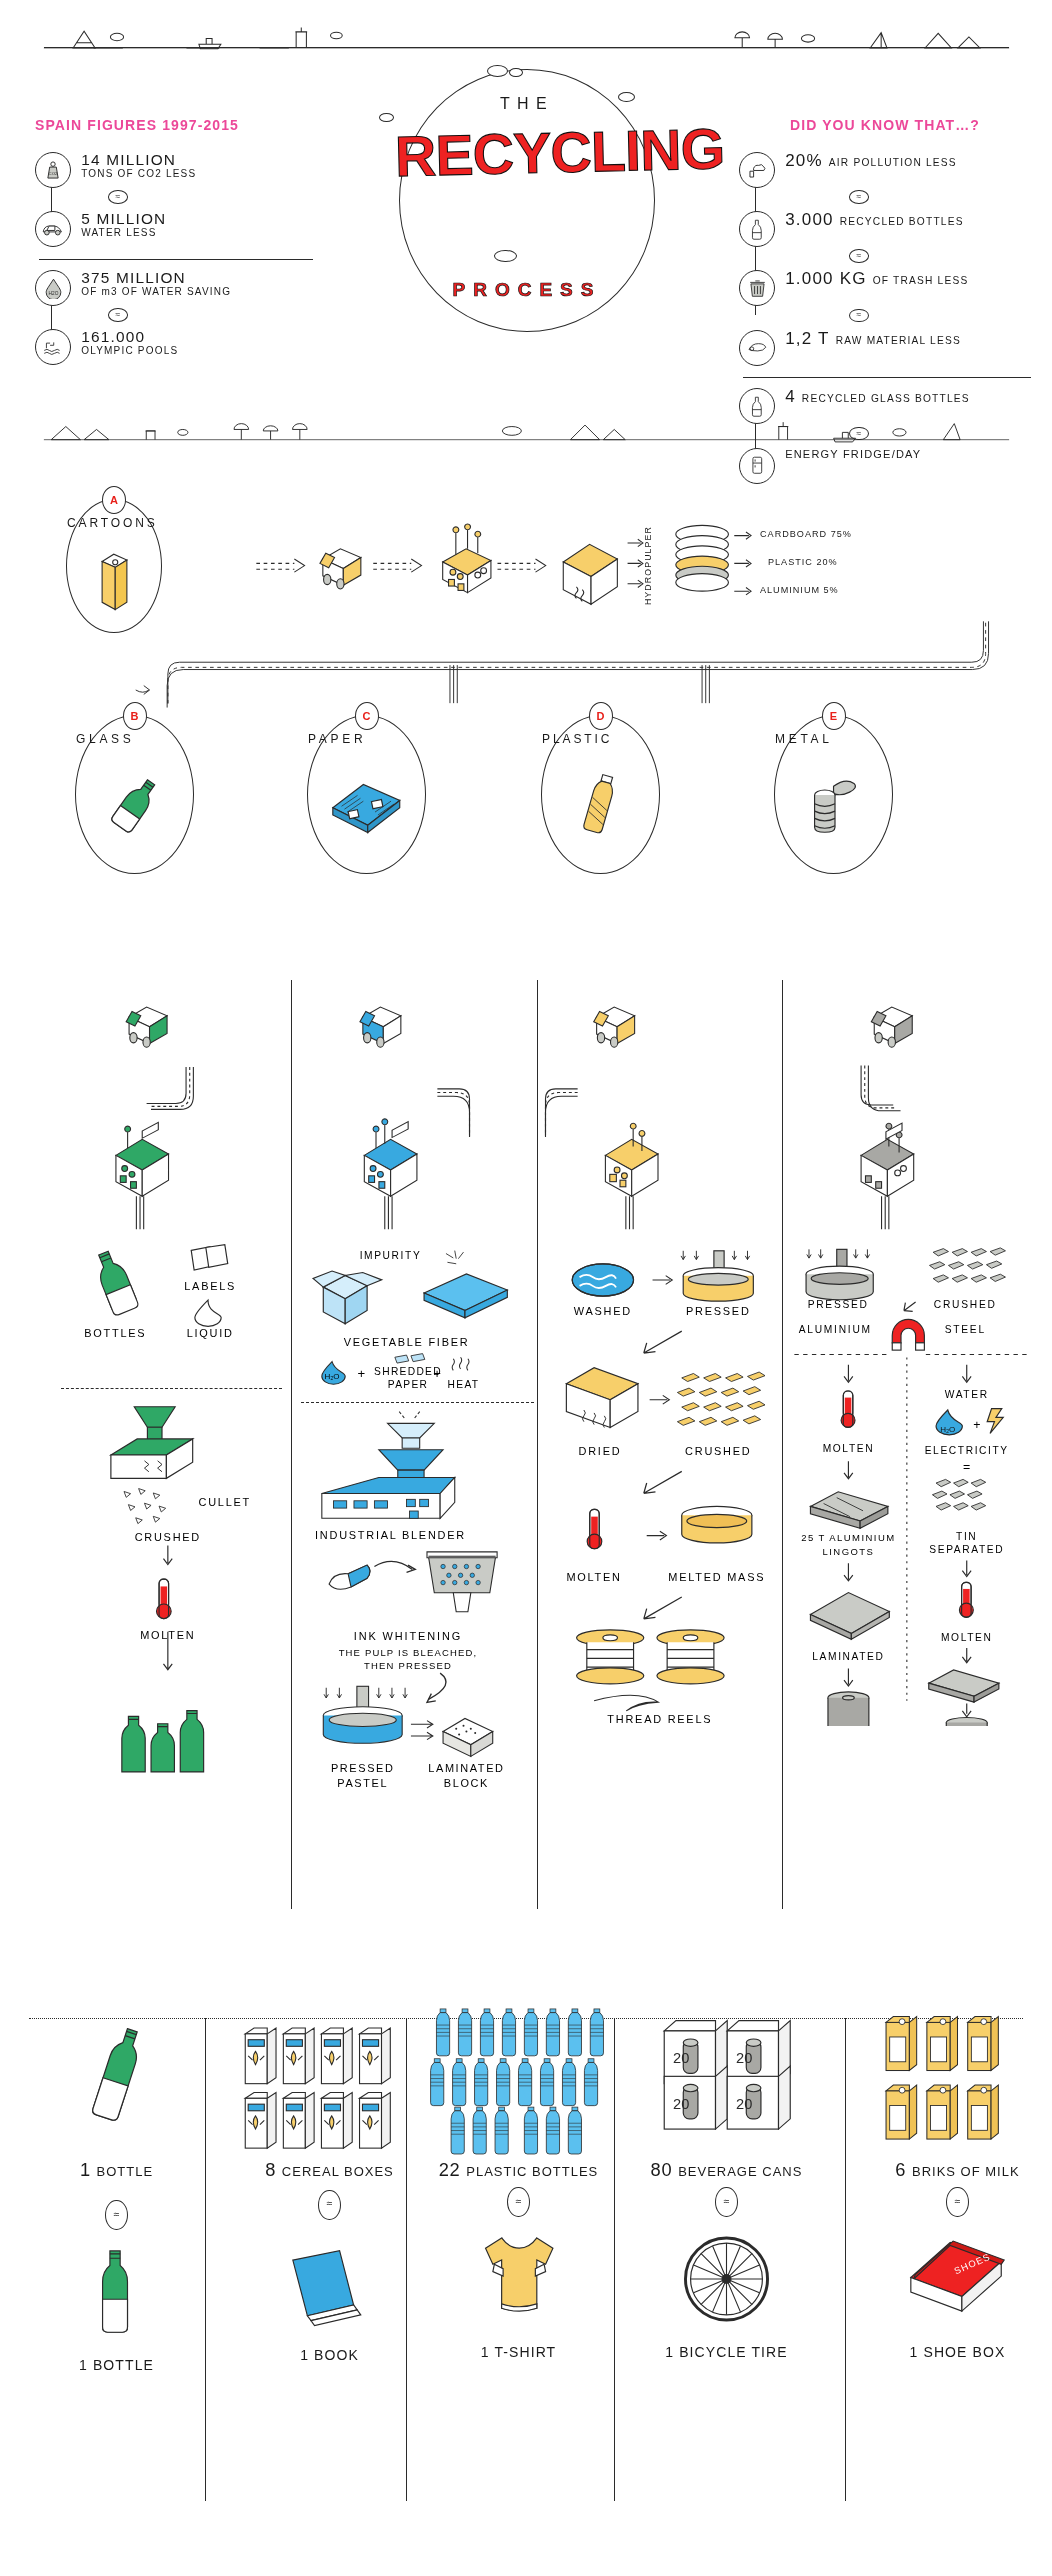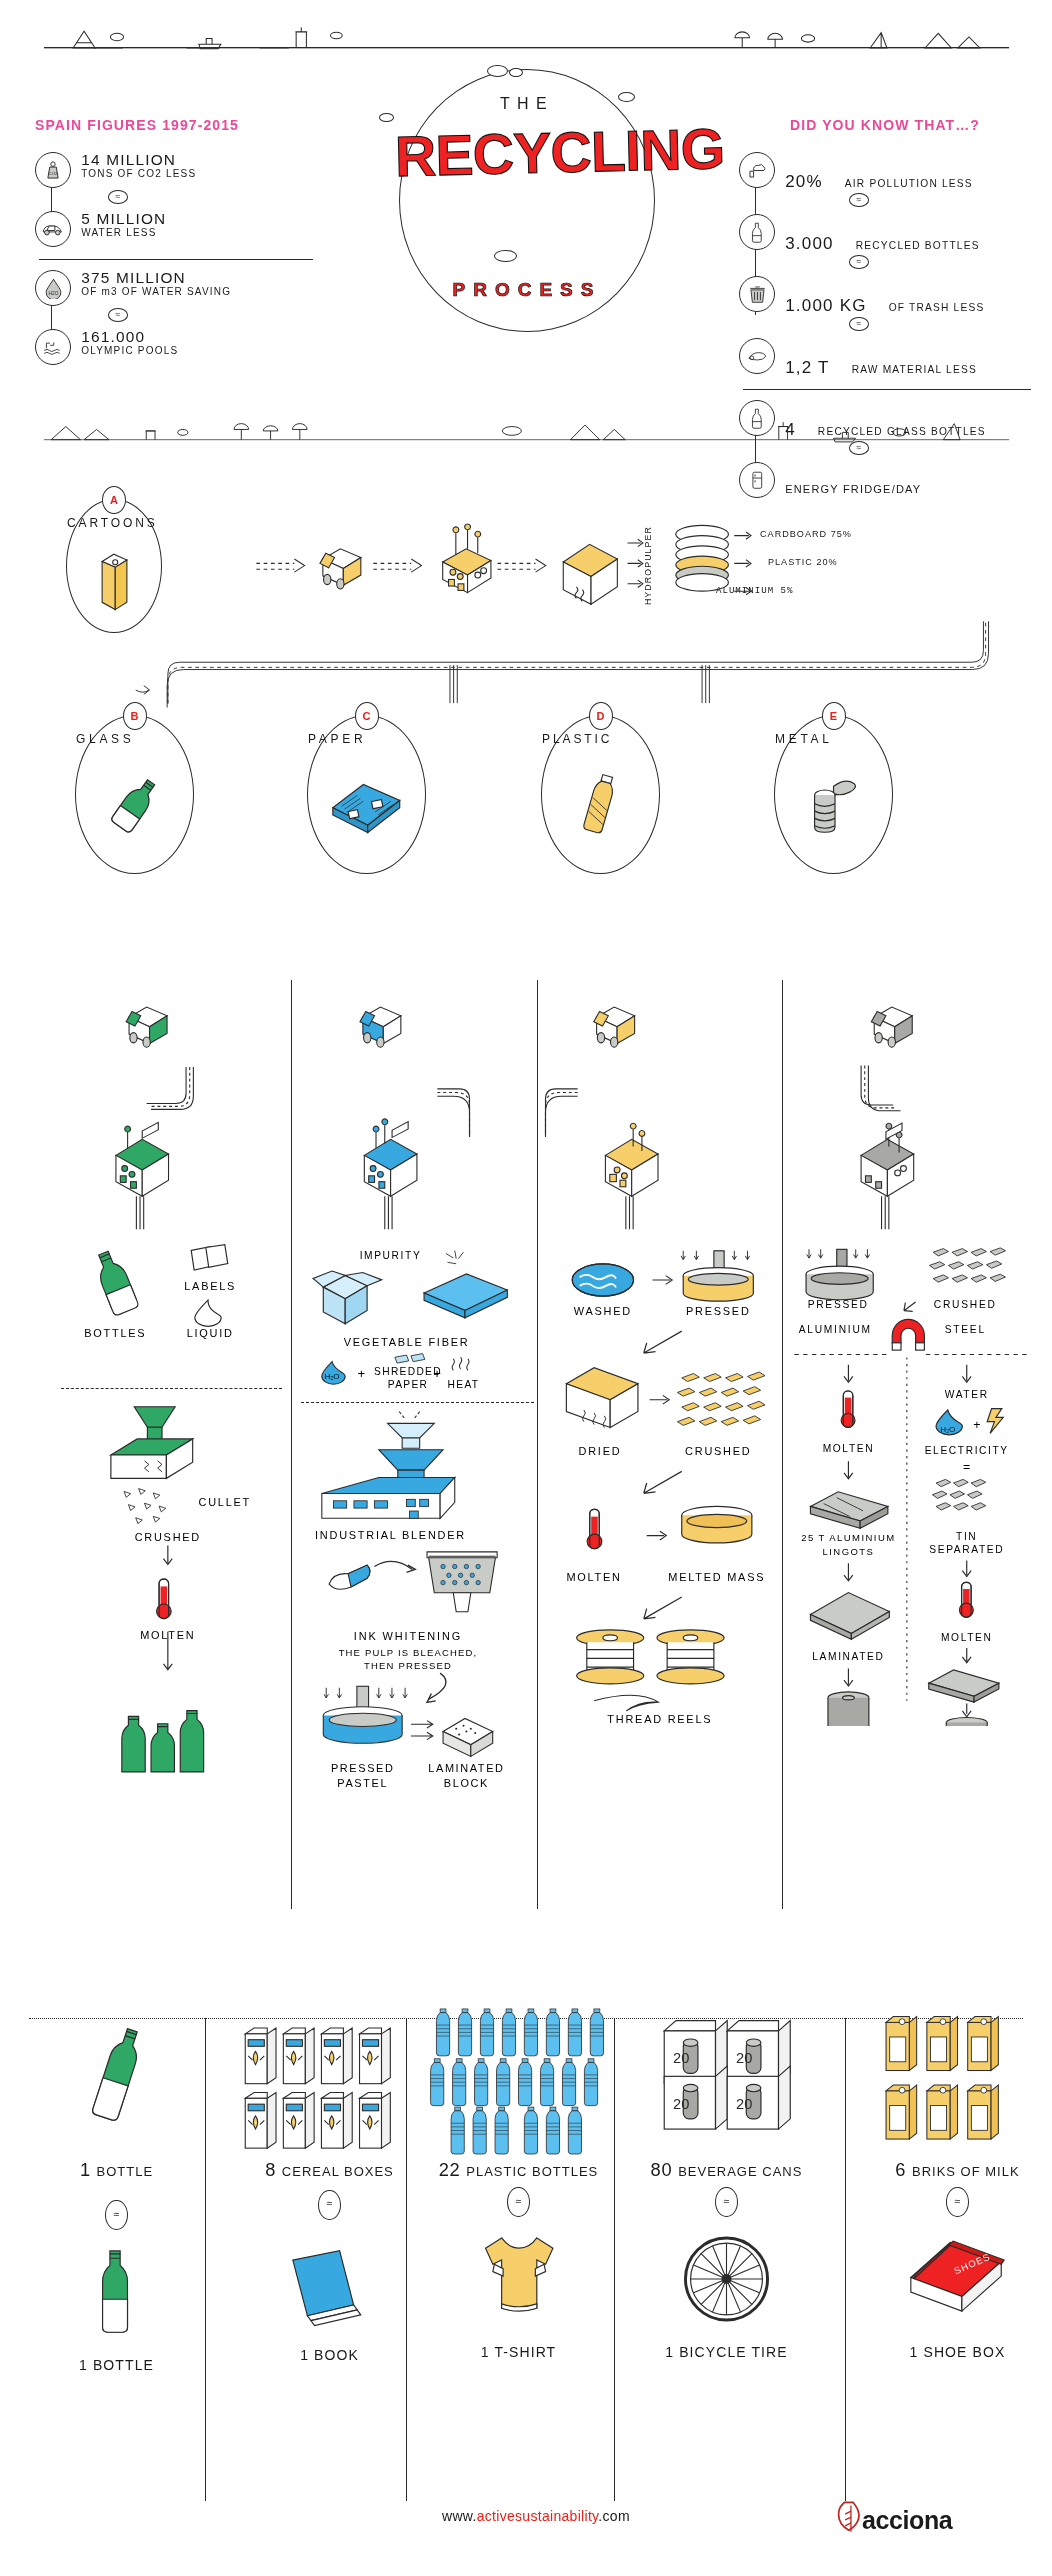--- a/index.html
+++ b/index.html
@@ -27,21 +27,21 @@
   .stat-ico{width:34px;height:34px;border:1.2px solid #2b2b2b;border-radius:50%;
             flex:0 0 34px;display:flex;align-items:center;justify-content:center;background:#fff;}
   .stat-txt .big{font-size:15.4px;letter-spacing:1.2px;line-height:1.05;white-space:nowrap;}
   .stat-txt .sub{font-size:10px;letter-spacing:1.2px;line-height:1.25;white-space:nowrap;}
   .approx{width:17.5px;height:11.7px;border:1px solid #2b2b2b;border-radius:50%;
           display:flex;align-items:center;justify-content:center;font-size:8px;line-height:1;margin:2.2px 0;}
   .connector{position:absolute;left:16px;width:1.1px;background:#2b2b2b;}
   .divider-rule{height:1.1px;background:#2b2b2b;margin:11.7px 0 10.2px 4.4px;}
 
   
-  #stats-right .stat-txt{display:flex;align-items:baseline;gap:22px;white-space:nowrap;margin-top:21px;}
+  #stats-right .stat-txt{display:flex;align-items:baseline;gap:6px;white-space:nowrap;}
   #stats-right .stat-txt .big{font-size:17px;}
   #stats-right .stat-txt .sub{font-size:10.2px;}
 
   
   #logo{position:absolute;left:399px;top:69px;width:256px;height:263px;}
   #logo .ring{position:absolute;inset:0;border:1.2px solid #2b2b2b;border-radius:50%;}
   #logo .the{position:absolute;top:26px;left:0;right:0;text-align:center;
              font-size:16px;letter-spacing:7.3px;}
   #logo .recycling{position:absolute;top:56px;left:-4.4px;right:-4.4px;text-align:center;
       font-size:57px;font-weight:800;color:#ee2222;letter-spacing:-0.7px;
@@ -407,21 +407,21 @@
         <path d="M694 110 h20 M710 105 l7 5 -7 5"></path>
         <path d="M694 148 h20 M710 143 l7 5 -7 5"></path>
       </g>
     </svg>
 
     <div class="abs" style="left:643px;top:58px;font-size:8.8px;letter-spacing:1.1px;
          writing-mode:vertical-rl;transform:rotate(180deg);">HYDROPULPER</div>
 
     <div class="abs out-line" style="left:760px;top:61px;">CARDBOARD 75%</div>
     <div class="abs out-line" style="left:760px;top:89px;padding-left:8px;">PLASTIC 20%</div>
-    <div class="abs out-line" style="left:716px;top:117px;font-family:Liberation Mono, monospace;">ALUMINIUM 5%</div>
+    <div class="abs out-line" style="left:760px;top:117px;">ALUMINIUM 5%</div>
 
     <svg width="980" height="95" style="position:absolute;left:44px;top:146px;" viewBox="0 0 1340 130">
       <g stroke="#2b2b2b" fill="none" stroke-width="1.3">
         <path d="M1285 10 v40 q0 16 -16 16 H185 q-16 0 -16 16 v40"></path>
         <path d="M1292 10 v44 q0 22 -22 22 H190 q-22 0 -22 22 v30"></path>
         <path d="M1288 12 v42 q0 19 -19 19 H188 q-19 0 -19 19 v32" stroke-dasharray="5 5"></path>
         <path d="M560 70 v52 M555 70 v52 M565 70 v52"></path>
         <path d="M905 70 v52 M900 70 v52 M910 70 v52"></path>
         <path d="M125 104 q10 6 18 0 M136 98 l8 6 -8 6"></path>
       </g>
@@ -1358,26 +1358,15 @@
           <path d="M62 58 L114 12 L184 38 L180 44 L110 18 L60 64 Z" fill="#cc1a16"></path>
           <text x="118" y="58" font-size="13" fill="#fff" stroke="none" font-family="Liberation Sans" transform="rotate(-24 118 58)" letter-spacing="1.5">SHOES</text>
         </g>
       </svg>
       <div class="res-out">
         <span>1</span> <span>SHOE BOX</span>
       </div>
     </div>
   </div>
 
-  <div id="footer">
-    <div class="url">
-      <span>www.</span><span class="hl">activesustainability</span><span>.com</span>
-    </div>
-    <div class="brand">
-      <svg width="25" height="35" viewBox="0 0 34 48" style="vertical-align:-7.3px;">
-        <path d="M22 2 q12 14 6 26 q-4 8-12 12 q-14-8-14-22 q0-10 8-16 z" fill="none" stroke="#c2271f" stroke-width="2.4"></path>
-        <path d="M19 6 v36 M19 14 l-8 4 M19 22 l-8 4 M19 30 l-8 4" fill="none" stroke="#c2271f" stroke-width="1.8"></path>
-      </svg><span>acciona</span>
-    </div>
-  </div>
 
 </div>
 
 
 </body></html>

